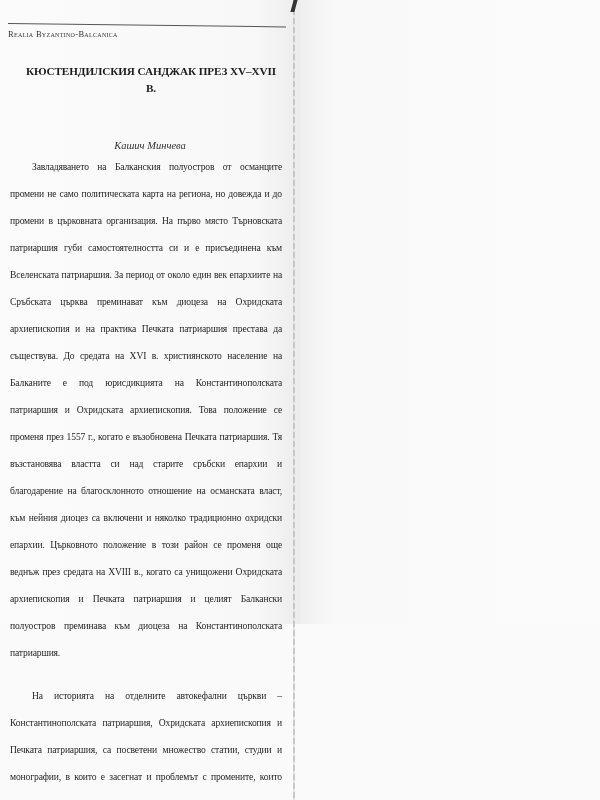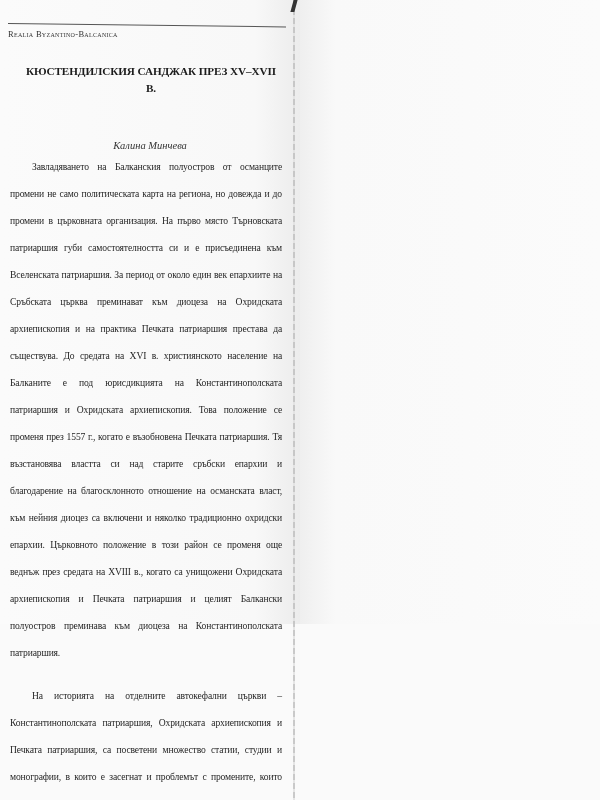--- a/index.html
+++ b/index.html
@@ -49,21 +49,21 @@
 </head>
 <body>
 
 <div class="spread">
   <div class="page page-left">
     <div class="header-line"></div>
     <div class="running-head">Realia Byzantino-Balcanica</div>
     <div class="title">
       <div>КЮСТЕНДИЛСКИЯ САНДЖАК ПРЕЗ XV–XVII В.</div>
     </div>
-    <div class="author">Калина Минчева</div>
+    <div class="author">Кашич Минчева</div>
     <div class="body-text left-body">
       <p class="para">Завладяването на Балканския полуостров от османците промени не само  политическата карта на региона, но довежда и до промени в църковната организация. На първо място Търновската патриаршия губи самостоятелността си и е присъединена към Вселенската патриаршия. За период от около един век епархиите на Сръбската църква преминават към диоцеза на Охридската архиепископия и на практика Печката патриаршия престава да съществува. До средата на XVI в. християнското население на Балканите е под юрисдикцията на Константинополската патриаршия и Охридската архиепископия. Това положение се променя през 1557 г., когато е възобновена Печката патриаршия. Тя възстановява властта си над старите сръбски епархии и благодарение на благосклонното отношение на османската власт, към нейния диоцез са включени и няколко традиционно охридски епархии. Църковното положение в този район се променя още веднъж през средата на XVIII в., когато са унищожени Охридската архиепископия и Печката патриаршия и целият Балкански полуостров преминава към диоцеза на Константинополската патриаршия.</p>
       <p class="para">На историята на отделните автокефални църкви – Константинополската патриаршия, Охридската архиепископия и Печката патриаршия, са посветени множество статии, студии и монографии, в които е засегнат и проблемът с промените, които настъпват в църковната организация на Балканския полуостров. В настоящия материал са използвани част от тях, като например изследванията на Иван Снегаров, Олга Тодорова, Христо Матанов, Д. Кашич, С. Петкович</p>
     </div>
     <div class="page-num pn-left">484</div>
   </div>
 
   <div class="page page-right">
     
     

